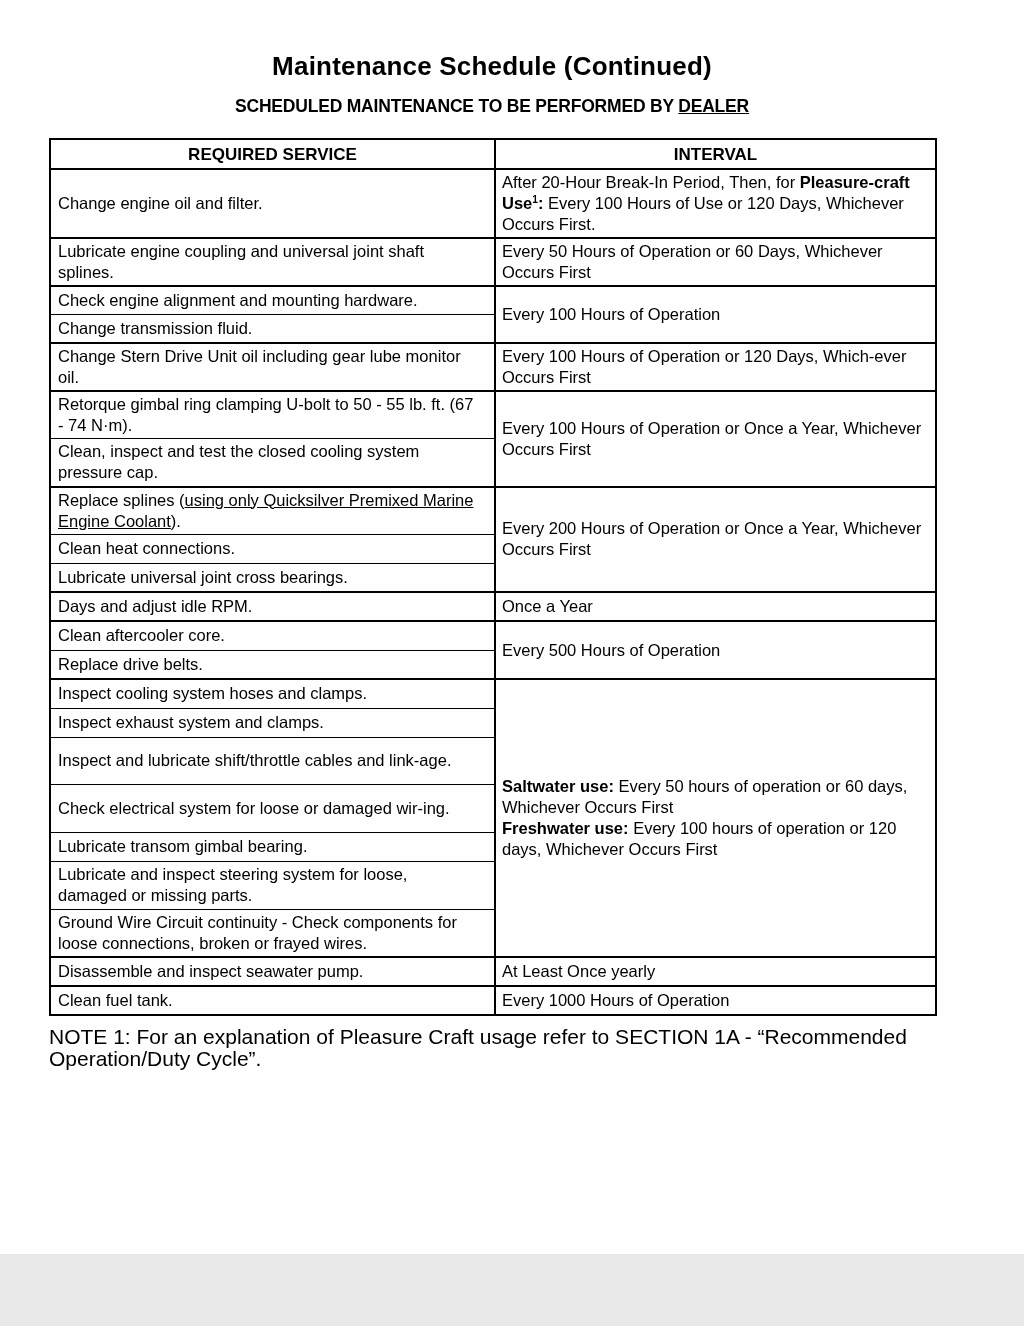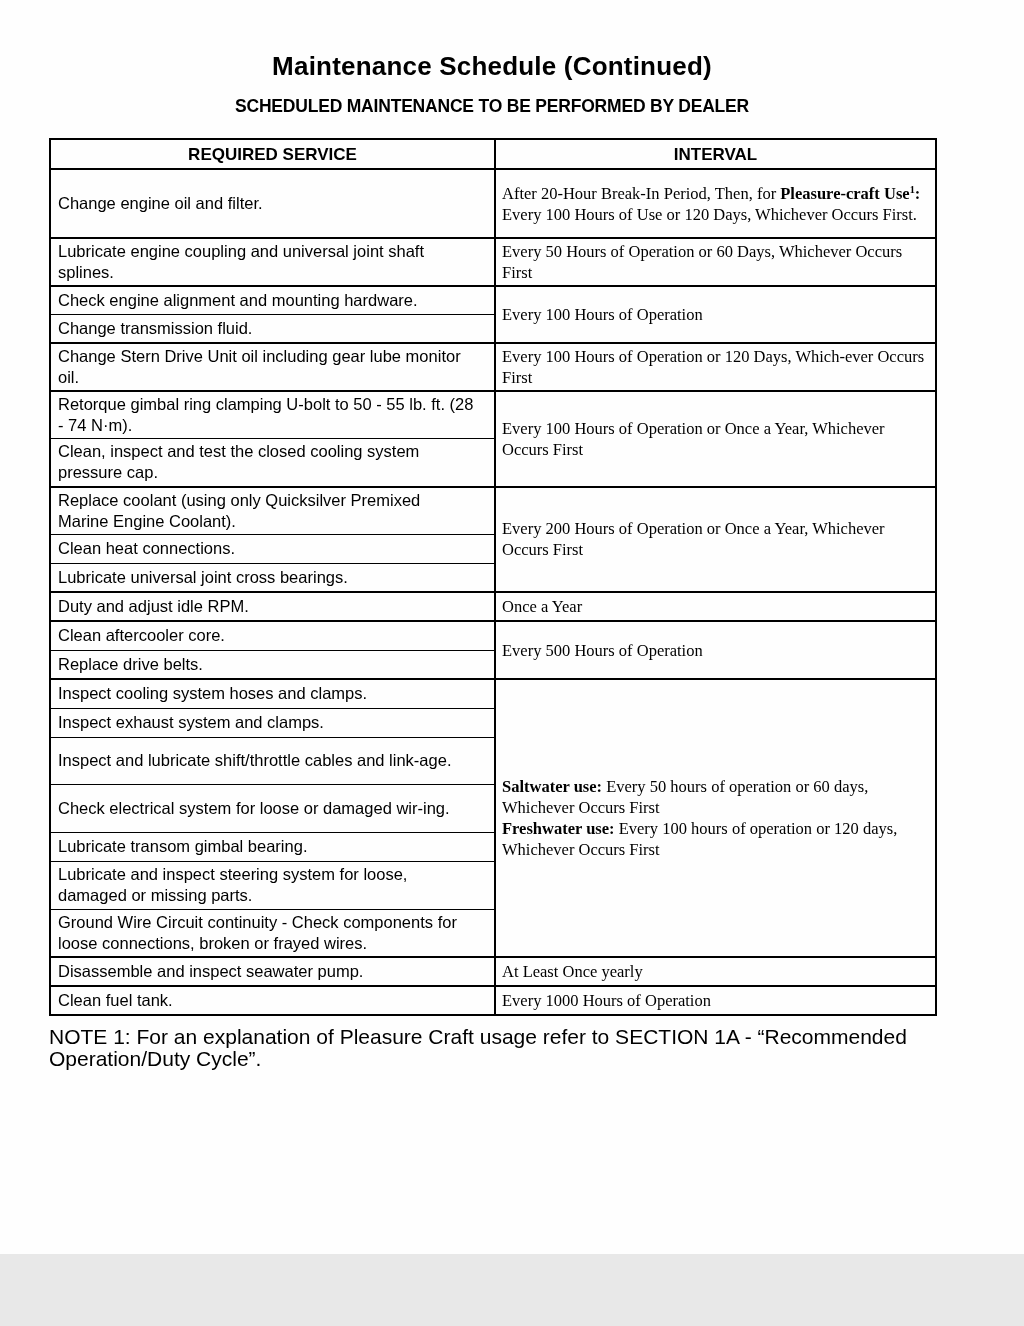--- a/index.html
+++ b/index.html
@@ -19,21 +19,21 @@
     font-size: 26px; font-weight: bold;
     letter-spacing: 0.2px;
   }
   .subtitle {
     position: absolute;
     top: 96px; left: 49px; width: 886px;
     text-align: center;
     font-size: 17.5px; font-weight: bold;
     letter-spacing: -0.2px;
   }
-  .u { }
+  .u { text-decoration: underline; }
   table.mtable {
     position: absolute;
     top: 138px; left: 49px;
     width: 886px; height: 874px;
     border-collapse: collapse;
     table-layout: fixed;
     border: 2.5px solid #000;
   }
   .mtable th, .mtable td {
     border: 1.3px solid #000;
@@ -43,21 +43,21 @@
     overflow: hidden;
   }
   .mtable th {
     border-bottom-width: 2.3px;
     font-size: 17px;
     font-weight: bold;
     text-align: center;
     padding: 2px 0;
   }
   .mtable td.svc { padding: 2px 20px 2px 7px; text-align: left; }
-  .mtable td.itv { padding: 2px 6px 2px 6px; text-align: left; font-family: Liberation Serif, serif; }
+  .mtable td.itv { padding: 2px 6px 2px 6px; text-align: left; }
   .mtable th.itv-h, .mtable td.itv { border-left-width: 2.3px; }
   .mtable tr.grp th, .mtable tr.grp td { border-top-width: 2.3px; }
   sup.fn { font-size: 0.62em; vertical-align: super; line-height: 0; }
   .note {
     position: absolute;
     top: 1026px; left: 49px; width: 886px;
     font-size: 21px; line-height: 22px;
     text-align: left;
   }
   .footer {
@@ -102,38 +102,38 @@
         <td class="itv" rowspan="2">Every 100 Hours of Operation</td>
       </tr>
       <tr style="height:29px">
         <td class="svc">Change transmission fluid.</td>
       </tr>
       <tr class="grp" style="height:47px">
         <td class="svc">Change Stern Drive Unit oil including gear lube monitor oil.</td>
         <td class="itv">Every 100 Hours of Operation or 120 Days, Which-ever Occurs First</td>
       </tr>
       <tr class="grp" style="height:47px">
-        <td class="svc">Retorque gimbal ring clamping U-bolt to 50 - 55 lb. ft. (28 - 74 N·m).</td>
+        <td class="svc">Retorque gimbal ring clamping U-bolt to 50 - 55 lb. ft. (67 - 74 N·m).</td>
         <td class="itv" rowspan="2">Every 100 Hours of Operation or Once a Year, Whichever Occurs First</td>
       </tr>
       <tr style="height:48px">
         <td class="svc">Clean, inspect and test the closed cooling system pressure cap.</td>
       </tr>
       <tr class="grp" style="height:47px">
-        <td class="svc"><span>Replace coolant (</span><span class="u">using only Quicksilver Premixed Marine Engine Coolant</span><span>).</span></td>
+        <td class="svc"><span>Replace splines (</span><span class="u">using only Quicksilver Premixed Marine Engine Coolant</span><span>).</span></td>
         <td class="itv" rowspan="3">Every 200 Hours of Operation or Once a Year, Whichever Occurs First</td>
       </tr>
       <tr style="height:29px">
         <td class="svc">Clean heat connections.</td>
       </tr>
       <tr style="height:29px">
         <td class="svc">Lubricate universal joint cross bearings.</td>
       </tr>
       <tr class="grp" style="height:29px">
-        <td class="svc">Duty and adjust idle RPM.</td>
+        <td class="svc">Days and adjust idle RPM.</td>
         <td class="itv">Once a Year</td>
       </tr>
       <tr class="grp" style="height:29px">
         <td class="svc">Clean aftercooler core.</td>
         <td class="itv" rowspan="2">Every 500 Hours of Operation</td>
       </tr>
       <tr style="height:29px">
         <td class="svc">Replace drive belts.</td>
       </tr>
       <tr class="grp" style="height:29px">

